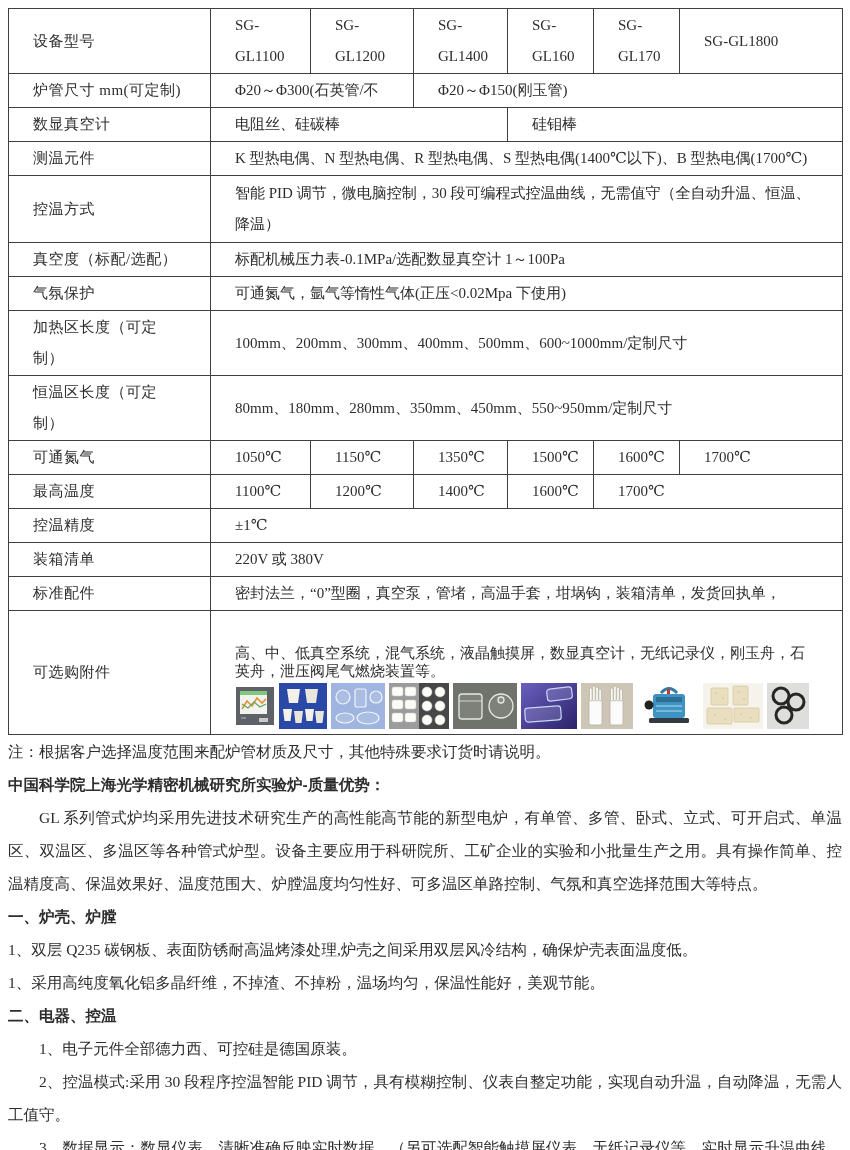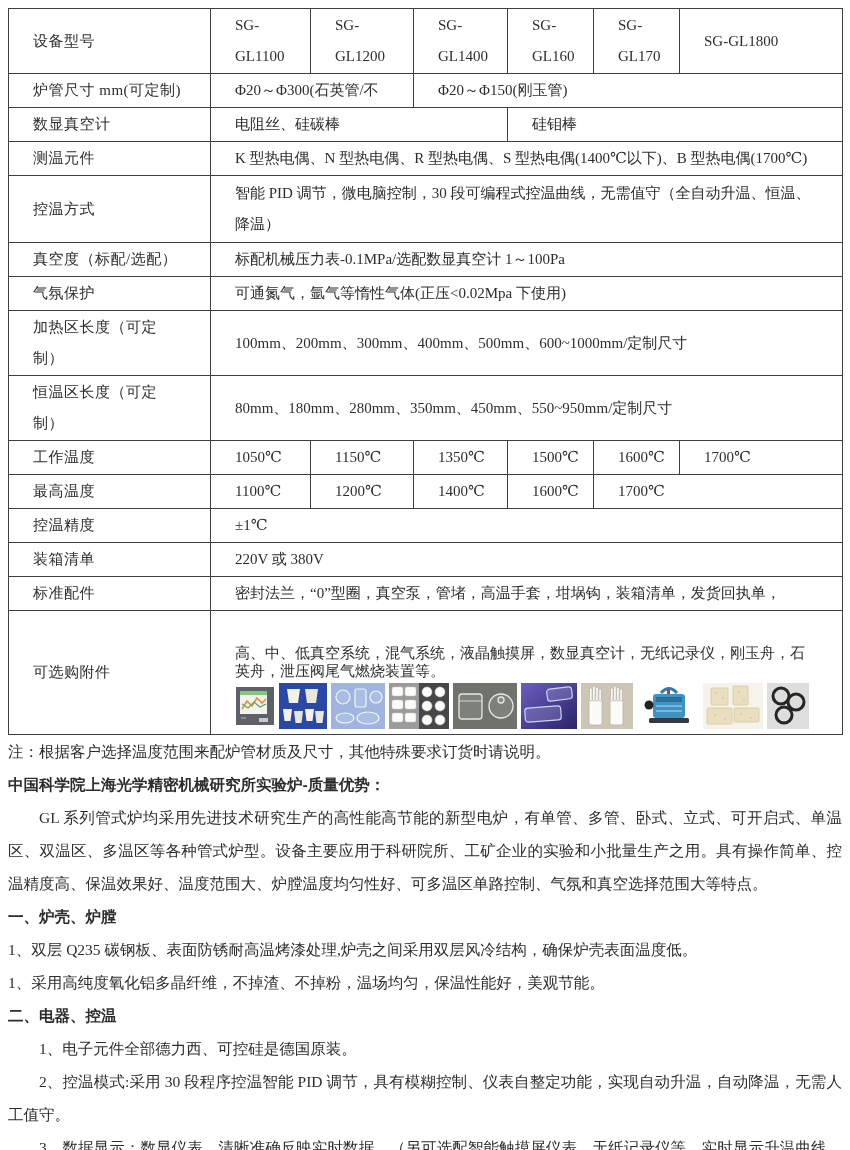--- a/index.html
+++ b/index.html
@@ -110,21 +110,21 @@
         </tr>
         <tr>
           <td class="lbl">加热区长度（可定制）</td>
           <td colspan="6">100mm、200mm、300mm、400mm、500mm、600~1000mm/定制尺寸</td>
         </tr>
         <tr>
           <td class="lbl">恒温区长度（可定制）</td>
           <td colspan="6">80mm、180mm、280mm、350mm、450mm、550~950mm/定制尺寸</td>
         </tr>
         <tr>
-          <td class="lbl">工作温度</td>
+          <td class="lbl">可通氮气</td>
           <td colspan="1">1050℃</td>
           <td colspan="1">1150℃</td>
           <td colspan="1">1350℃</td>
           <td colspan="1">1500℃</td>
           <td colspan="1">1600℃</td>
           <td colspan="1">1700℃</td>
         </tr>
         <tr>
           <td class="lbl">最高温度</td>
           <td colspan="1">1100℃</td>

